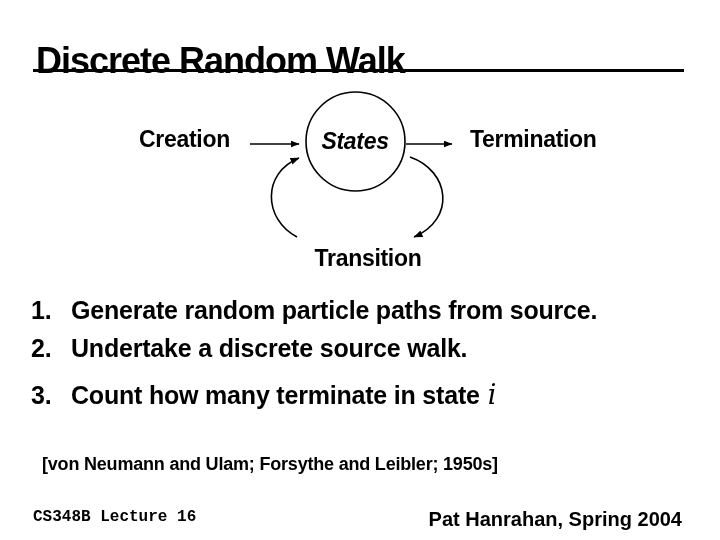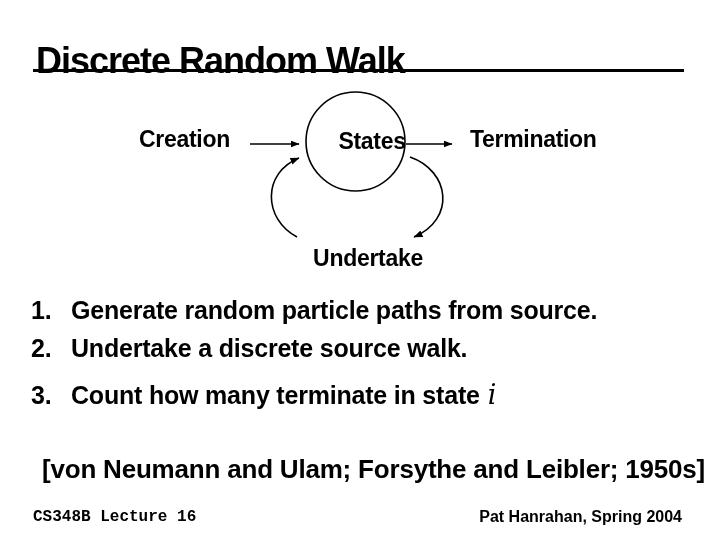--- a/index.html
+++ b/index.html
@@ -29,21 +29,21 @@
   .diagram-svg { left: 0; top: 0; }
 
   .dlabel {
     font-size: 23px; font-weight: 700;
     letter-spacing: -0.3px;
     white-space: nowrap;
     line-height: 24px;
   }
   .lbl-creation    { left: 139px; top: 127px; }
   .lbl-termination { left: 470px; top: 127px; }
-  .lbl-states      { left: 372px; top: 129px; transform: translateX(-50%); }
+  .lbl-states      { left: 355px; top: 129px; transform: translateX(-50%); font-style: italic; }
   .lbl-transition  { left: 368px; top: 246px; transform: translateX(-50%); }
 
   .step {
     left: 31px;
     font-size: 25px; font-weight: 700;
     letter-spacing: -0.2px;
     line-height: 26px;
     white-space: nowrap;
   }
   .step-num { display: inline-block; width: 40px; }
@@ -54,34 +54,34 @@
     font-family: "DejaVu Serif", serif;
     font-style: italic;
     font-weight: 400;
     font-size: 27px;
     margin-left: 8px;
     letter-spacing: 0;
   }
 
   .citation {
     left: 42px; top: 454px;
-    font-size: 26px; font-weight: 700;
+    font-size: 18px; font-weight: 700;
     letter-spacing: -0.2px;
     white-space: nowrap;
   }
 
   .footer-left {
     left: 33px; top: 508px;
     font-size: 16px; font-weight: 700;
     white-space: nowrap;
     font-family: Liberation Mono, monospace;
   }
   .footer-right {
     right: 38px; top: 508px;
-    font-size: 16px; font-weight: 700;
+    font-size: 20px; font-weight: 700;
     white-space: nowrap;
   }
 </style>
 </head>
 <body>
 
 <h1 class="abs slide-title">Discrete Random Walk</h1>
 <div class="abs title-rule"></div>
 
 <svg class="abs diagram-svg" width="720" height="300" viewBox="0 0 720 300" xmlns="http://www.w3.org/2000/svg">
@@ -98,21 +98,21 @@
   <path d="M 406 144 L 452 144" fill="none" stroke="#000000" stroke-width="1.6" marker-end="url(#arrow)"></path>
 
   <path d="M 410 157 C 450 171 456 219 414 237" fill="none" stroke="#000000" stroke-width="1.6" marker-end="url(#arrow)"></path>
 
   <path d="M 297 237 C 263 219 262 173 299 158" fill="none" stroke="#000000" stroke-width="1.6" marker-end="url(#arrow)"></path>
 </svg>
 
 <span class="abs dlabel lbl-creation">Creation</span>
 <span class="abs dlabel lbl-states">States</span>
 <span class="abs dlabel lbl-termination">Termination</span>
-<span class="abs dlabel lbl-transition">Undertake</span>
+<span class="abs dlabel lbl-transition">Transition</span>
 
 <div class="abs step step-1">
   <span class="step-num">1.</span><span class="step-text">Generate random particle paths from source.</span>
 </div>
 <div class="abs step step-2">
   <span class="step-num">2.</span><span class="step-text">Undertake a discrete source walk.</span>
 </div>
 <div class="abs step step-3">
   <span class="step-num">3.</span><span class="step-text">Count how many terminate in state</span><span class="math-var">i</span>
 </div>

